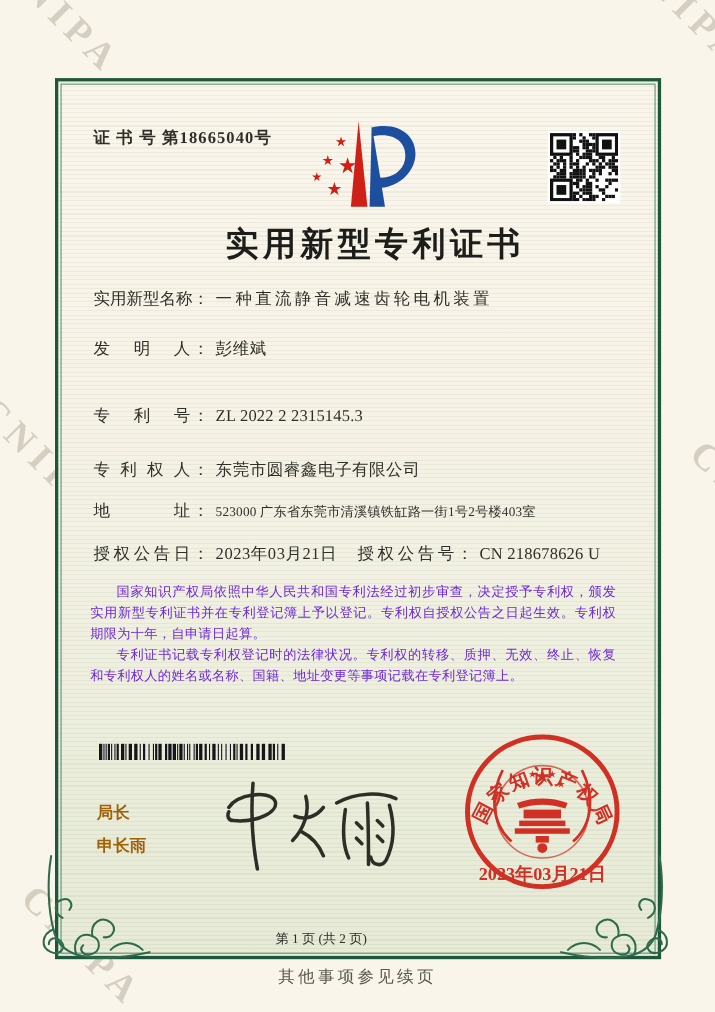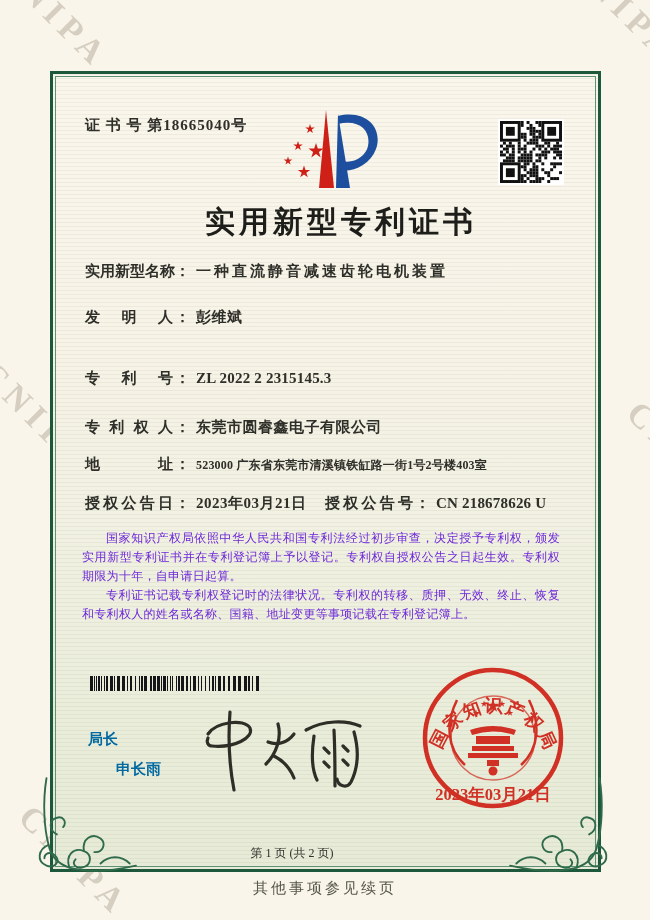--- a/index.html
+++ b/index.html
@@ -17,35 +17,35 @@
         linear-gradient(180deg,#faf6ec 0%,#f7f3e7 35%,#f0f0e1 62%,#e9ecd9 86%,#e6ead6 100%);}
   #cert-frame-inner{position:absolute;inset:2px;border:1px solid #5f9176;}
   .corner-flourish{position:absolute;width:104px;height:104px;}
   
   #cert-number{position:absolute;left:85px;top:116px;font-size:15px;font-weight:700;letter-spacing:1px;}
   #logo{position:absolute;left:276px;top:104px;}
   #qr{position:absolute;left:498px;top:119px;width:62px;height:62px;background:#ffffff;padding:2px;}
   #title{position:absolute;left:16px;top:202px;width:650px;text-align:center;
          font-size:30px;font-weight:700;letter-spacing:4px;color:#1d1d1a;}
   
-  .field-row{position:absolute;left:85px;font-size:15px;font-weight:700;white-space:nowrap;}
+  .field-row{position:absolute;left:85px;font-size:15px;font-weight:400;white-space:nowrap;}
   .flabel{display:inline-block;width:88px;text-align:justify;text-align-last:justify;}
   .fcolon{margin:0 6px 0 2px;}
   .fvalue{letter-spacing:0.5px;}
   .fvalue.wide-ls{letter-spacing:3px;}
   .fvalue.num{letter-spacing:0.2px;}
   .grant-group2{position:absolute;left:240px;top:0;white-space:nowrap;}
   
   .body-par{position:absolute;left:82px;width:478px;font-size:12px;line-height:19px;
             color:#6d28d9;text-indent:24px;font-weight:500;letter-spacing:0.3px;text-align:justify;}
   
   #barcode{position:absolute;left:90px;top:676px;}
   
   .officer-label{position:absolute;left:88px;font-size:15px;font-weight:700;
-                 font-family:"Liberation Sans","DejaVu Sans",sans-serif;color:#0369a1;}
+                 font-family:"Liberation Sans","DejaVu Sans",sans-serif;color:#a16207;}
   #signature{position:absolute;left:178px;top:698px;}
   
   #seal{position:absolute;left:420px;top:664px;opacity:0.94;}
   
   #page-info{position:absolute;left:0;top:845px;width:584px;text-align:center;font-size:12px;color:#2f2f2a;}
   #footer-note{position:absolute;left:0;top:879px;width:650px;text-align:center;
                font-size:15px;letter-spacing:3px;color:#56564a;font-weight:500;}
 </style>
 </head>
 <body>
@@ -339,21 +339,21 @@
         <rect x="138" y="0" width="2" height="15" fill="#15151a"></rect>
         <rect x="143" y="0" width="3" height="15" fill="#15151a"></rect>
         <rect x="148" y="0" width="3" height="15" fill="#15151a"></rect>
         <rect x="154" y="0" width="3" height="15" fill="#15151a"></rect>
         <rect x="158" y="0" width="2" height="15" fill="#15151a"></rect>
         <rect x="162" y="0" width="1" height="15" fill="#15151a"></rect>
         <rect x="166" y="0" width="3" height="15" fill="#15151a"></rect>
       </svg></div>
 
   <div class="officer-label" style="top:730px;">局长</div>
-  <div class="officer-label" style="top:760px;margin-left:28px;">申长雨</div>
+  <div class="officer-label" style="top:760px;">申长雨</div>
 
   <svg id="signature" width="185" height="100" viewBox="0 0 185 100">
     <g fill="none" stroke="#2e2e26" stroke-width="3.2" stroke-linecap="round" stroke-linejoin="round">
       <path d="M30,36 C38,24 66,20 72,30 C76,40 56,50 34,48 C30,48 28,44 30,40"></path>
       <path d="M52,14 C50,40 51,66 56,92"></path>
       <path d="M100,26 C104,40 98,56 88,66"></path>
       <path d="M90,44 C100,48 110,44 116,36"></path>
       <path d="M96,58 C104,62 112,70 116,80"></path>
       <path d="M128,32 C146,22 168,22 182,28"></path>
       <path d="M136,38 C133,58 134,72 139,82"></path>

